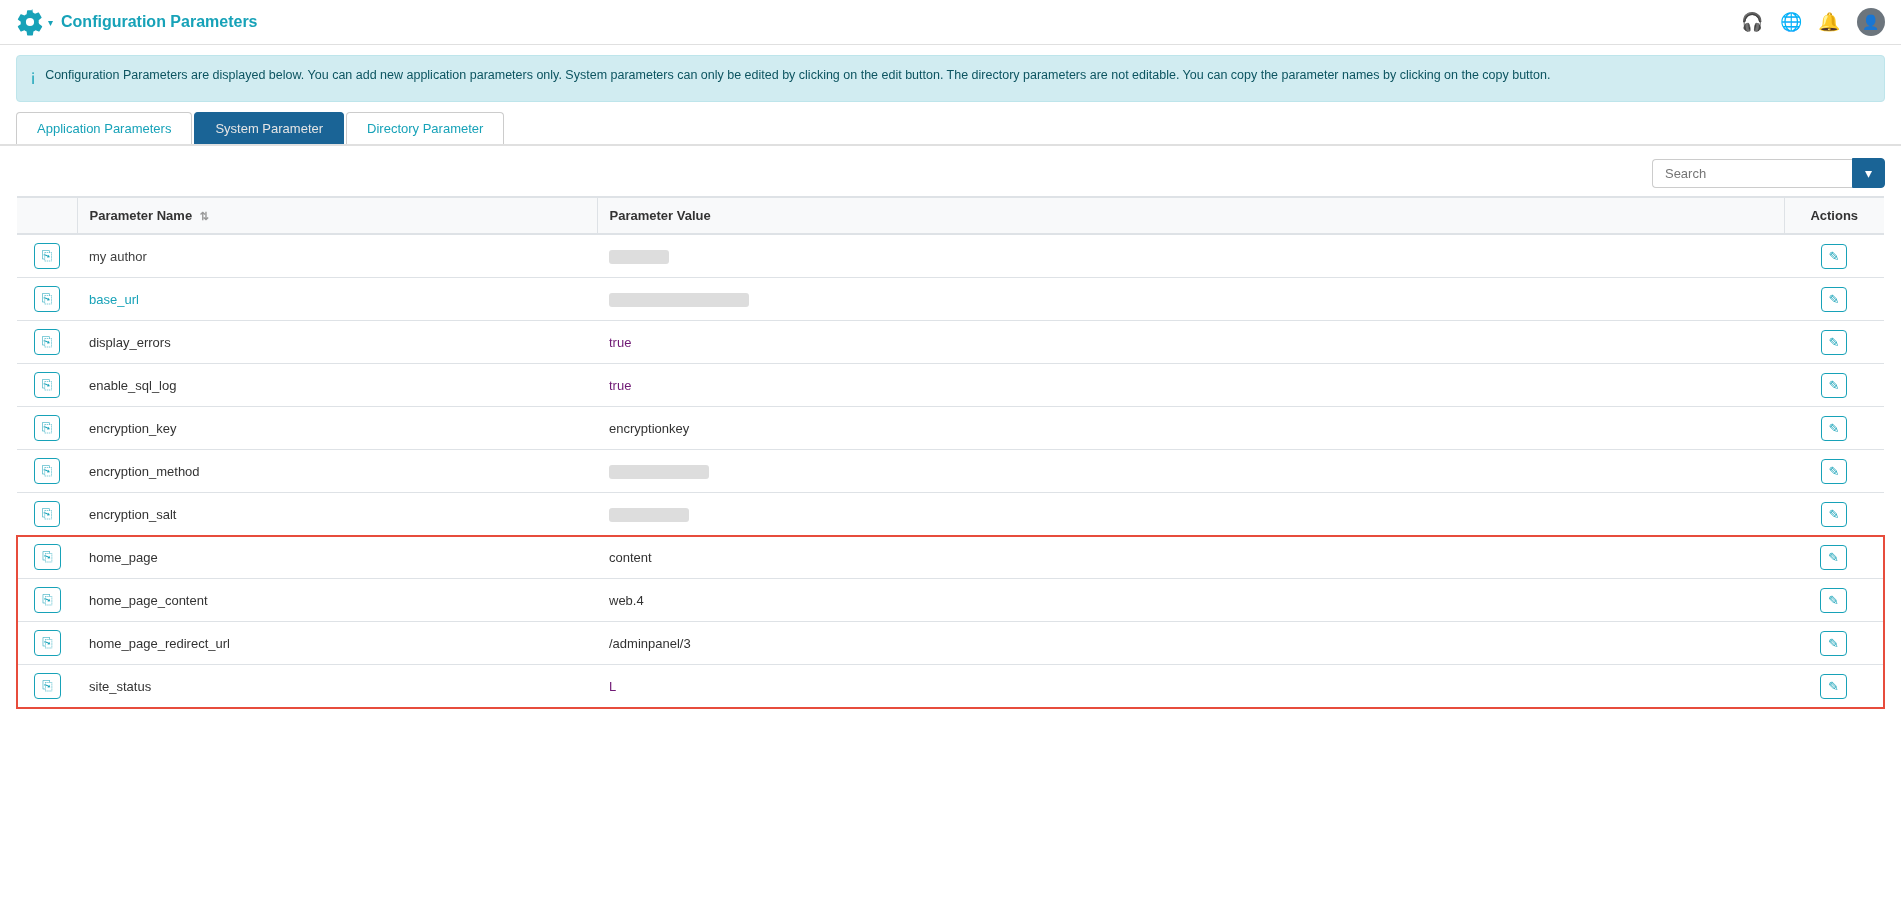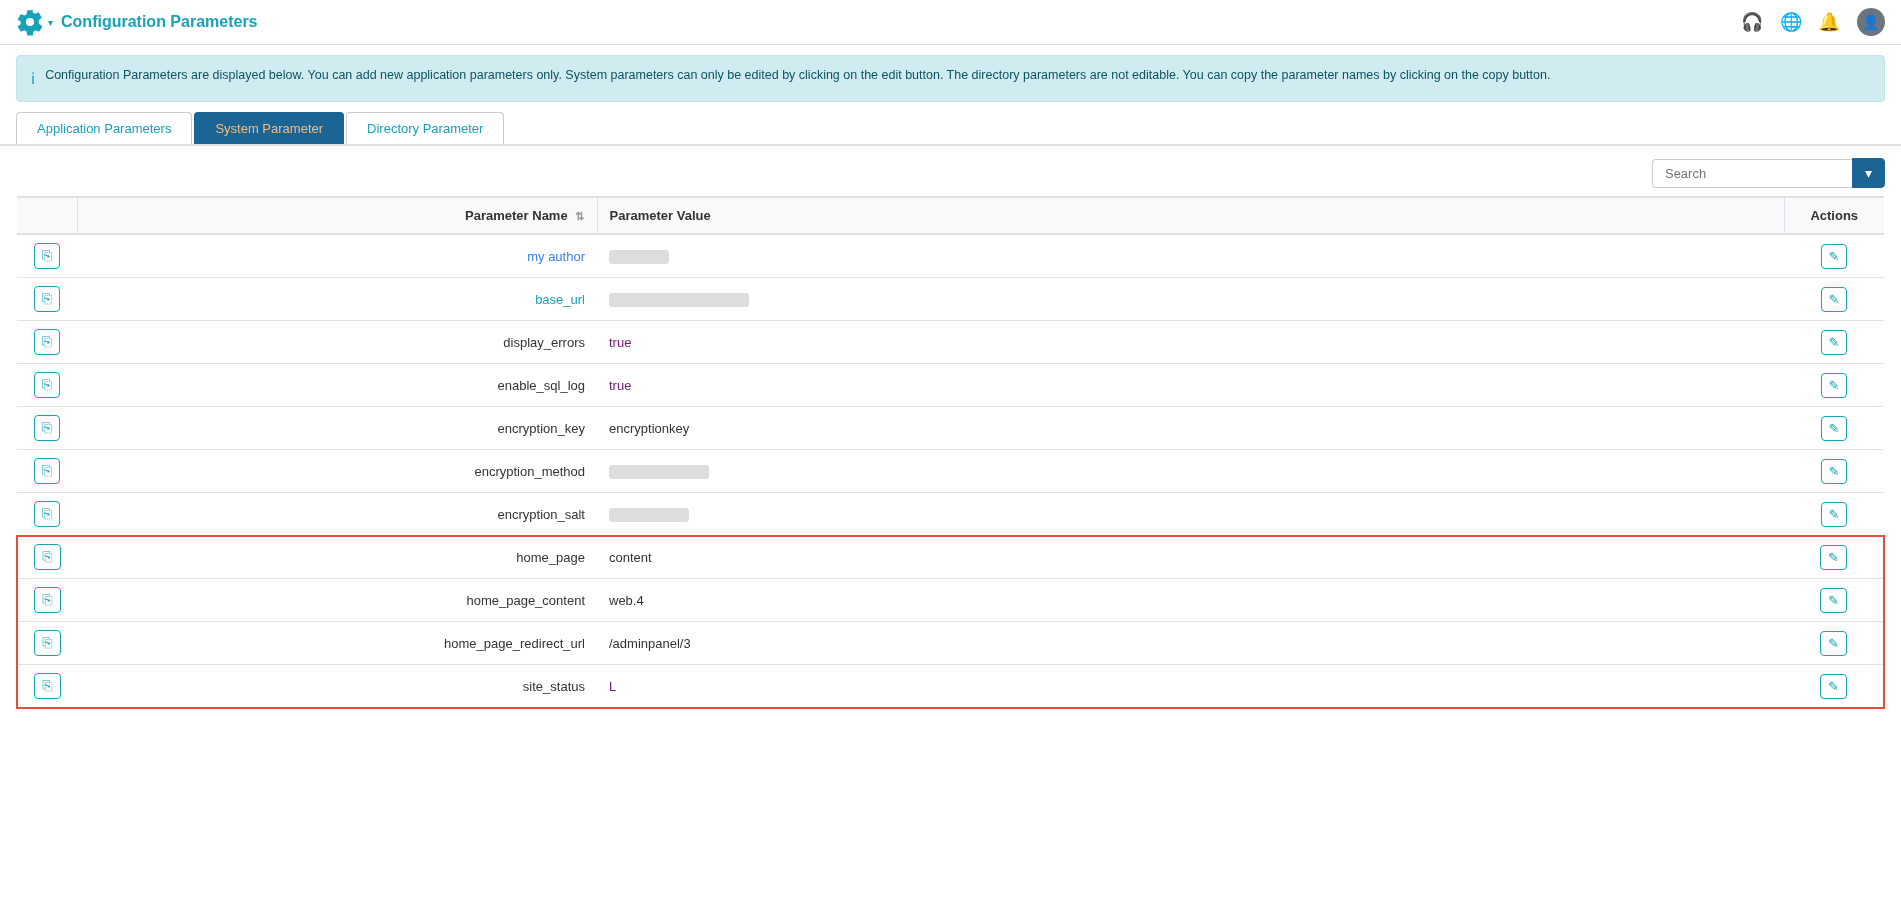--- a/index.html
+++ b/index.html
@@ -85,21 +85,21 @@
       border: 1px solid #ccc;
       border-bottom: none;
       background: #fff;
       color: #17a2b8;
       font-size: 13px;
       margin-right: 2px;
       border-radius: 4px 4px 0 0;
     }
     .tab.active {
       background: #1a6496;
-      color: #fdba74;
+      color: #e5e5e5;
       border-color: #1a6496;
     }
 
     
     .search-bar {
       display: flex;
       justify-content: flex-end;
       padding: 12px 16px 8px 4px;
     }
     .search-input-wrap {
@@ -149,21 +149,21 @@
       border-right: 1px solid #dee2e6;
     }
     th:last-child { border-right: none; }
     td {
       padding: 8px 12px;
       border-bottom: 1px solid #dee2e6;
       vertical-align: middle;
     }
 
     .col-copy { width: 60px; text-align: center; }
-    .col-name { width: 520px; text-align: right; }
+    .col-name { width: 520px; }
     .col-value { width: auto; margin-left: 16px; }
     .col-actions { width: 100px; text-align: center; }
 
     .copy-btn {
       border: 1px solid #17a2b8;
       background: #fff;
       color: #17a2b8;
       border-radius: 4px;
       cursor: pointer;
       padding: 4px 7px;
@@ -258,21 +258,21 @@
         <th class="col-value">Parameter Value</th>
         <th class="col-actions">Actions</th>
       </tr>
     </thead>
     <tbody id="table-body">
 
       <tr>
         <td class="col-copy">
           <button class="copy-btn">⎘</button>
         </td>
-        <td class="col-name" style="color:#3b82f6;">my author</td>
+        <td class="col-name" style="color:#404040;">my author</td>
         <td class="col-value">
           <span class="value-blur" style="width:60px;"></span>
         </td>
         <td class="col-actions">
           <button class="edit-btn">✎</button>
         </td>
       </tr>
       <tr>
         <td class="col-copy">
           <button class="copy-btn">⎘</button>

